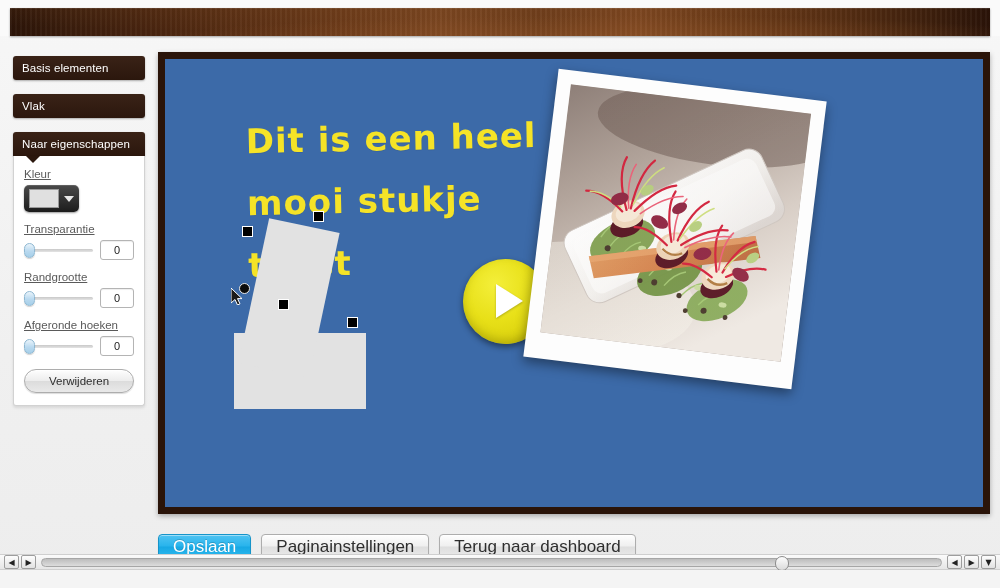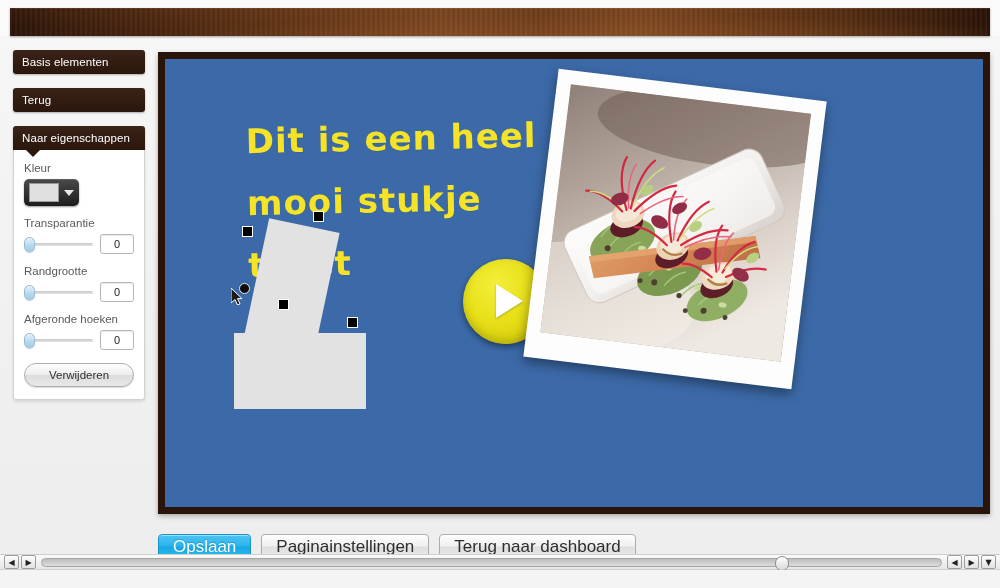--- a/index.html
+++ b/index.html
@@ -35,21 +35,21 @@
   }
   .topbar::after {
     content:""; position:absolute; inset:0;
     background:
       repeating-linear-gradient(90deg, rgba(255,255,255,.035) 0 2px, rgba(0,0,0,.03) 2px 5px),
       radial-gradient(ellipse at 62% 120%, rgba(160,95,45,.40) 0%, rgba(0,0,0,0) 55%),
       radial-gradient(ellipse at 30% -30%, rgba(120,70,30,.30) 0%, rgba(0,0,0,0) 60%);
   }
 
   
-  .sidebar { position:absolute; left:13px; top:50px; width:132px; }
+  .sidebar { position:absolute; left:13px; top:56px; width:132px; }
 
   .panel-head {
     background: linear-gradient(180deg,#3a2317 0%, #2b170d 100%);
     color:#fff; font-size:11.5px; padding:6px 9px;
     border-radius:3px;
     box-shadow: 0 1px 2px rgba(0,0,0,.30);
     letter-spacing:.1px;
     position:relative;
   }
   .panel-collapsed { margin-bottom:14px; cursor:pointer; }
@@ -65,21 +65,21 @@
     position:relative;
   }
   .notch {
     position:absolute; left:12px; top:0;
     width:0;height:0;
     border-left:7px solid transparent;
     border-right:7px solid transparent;
     border-top:7px solid #2b170d;
   }
 
-  .field-label { font-size:11.5px; color:#5a5a5a; margin:0 0 5px 0; }
+  .field-label { font-size:11.5px; color:#5a5a5a; margin:0 0 5px 0;text-decoration:underline; }
   .field + .field { margin-top:11px; }
 
   
   .swatch-btn {
     display:inline-flex; align-items:center;
     background: linear-gradient(180deg,#4a4a4a 0%, #1c1c1c 100%);
     border-radius:5px; padding:4px 5px;
     box-shadow: 0 1px 2px rgba(0,0,0,.4), inset 0 1px 0 rgba(255,255,255,.12);
     cursor:pointer;
   }
@@ -282,21 +282,21 @@
     <div class="topbar"></div>
   </div>
 
   <div class="sidebar">
 
     <div class="panel-head panel-collapsed">
       <span>Basis elementen</span>
     </div>
 
     <div class="panel-head panel-collapsed">
-      <span>Terug</span>
+      <span>Vlak</span>
     </div>
 
     <div class="panel">
       <div class="panel-head">
         <span>Naar eigenschappen</span>
       </div>
 
       <div class="panel-body">
         <div class="notch"></div>
 

